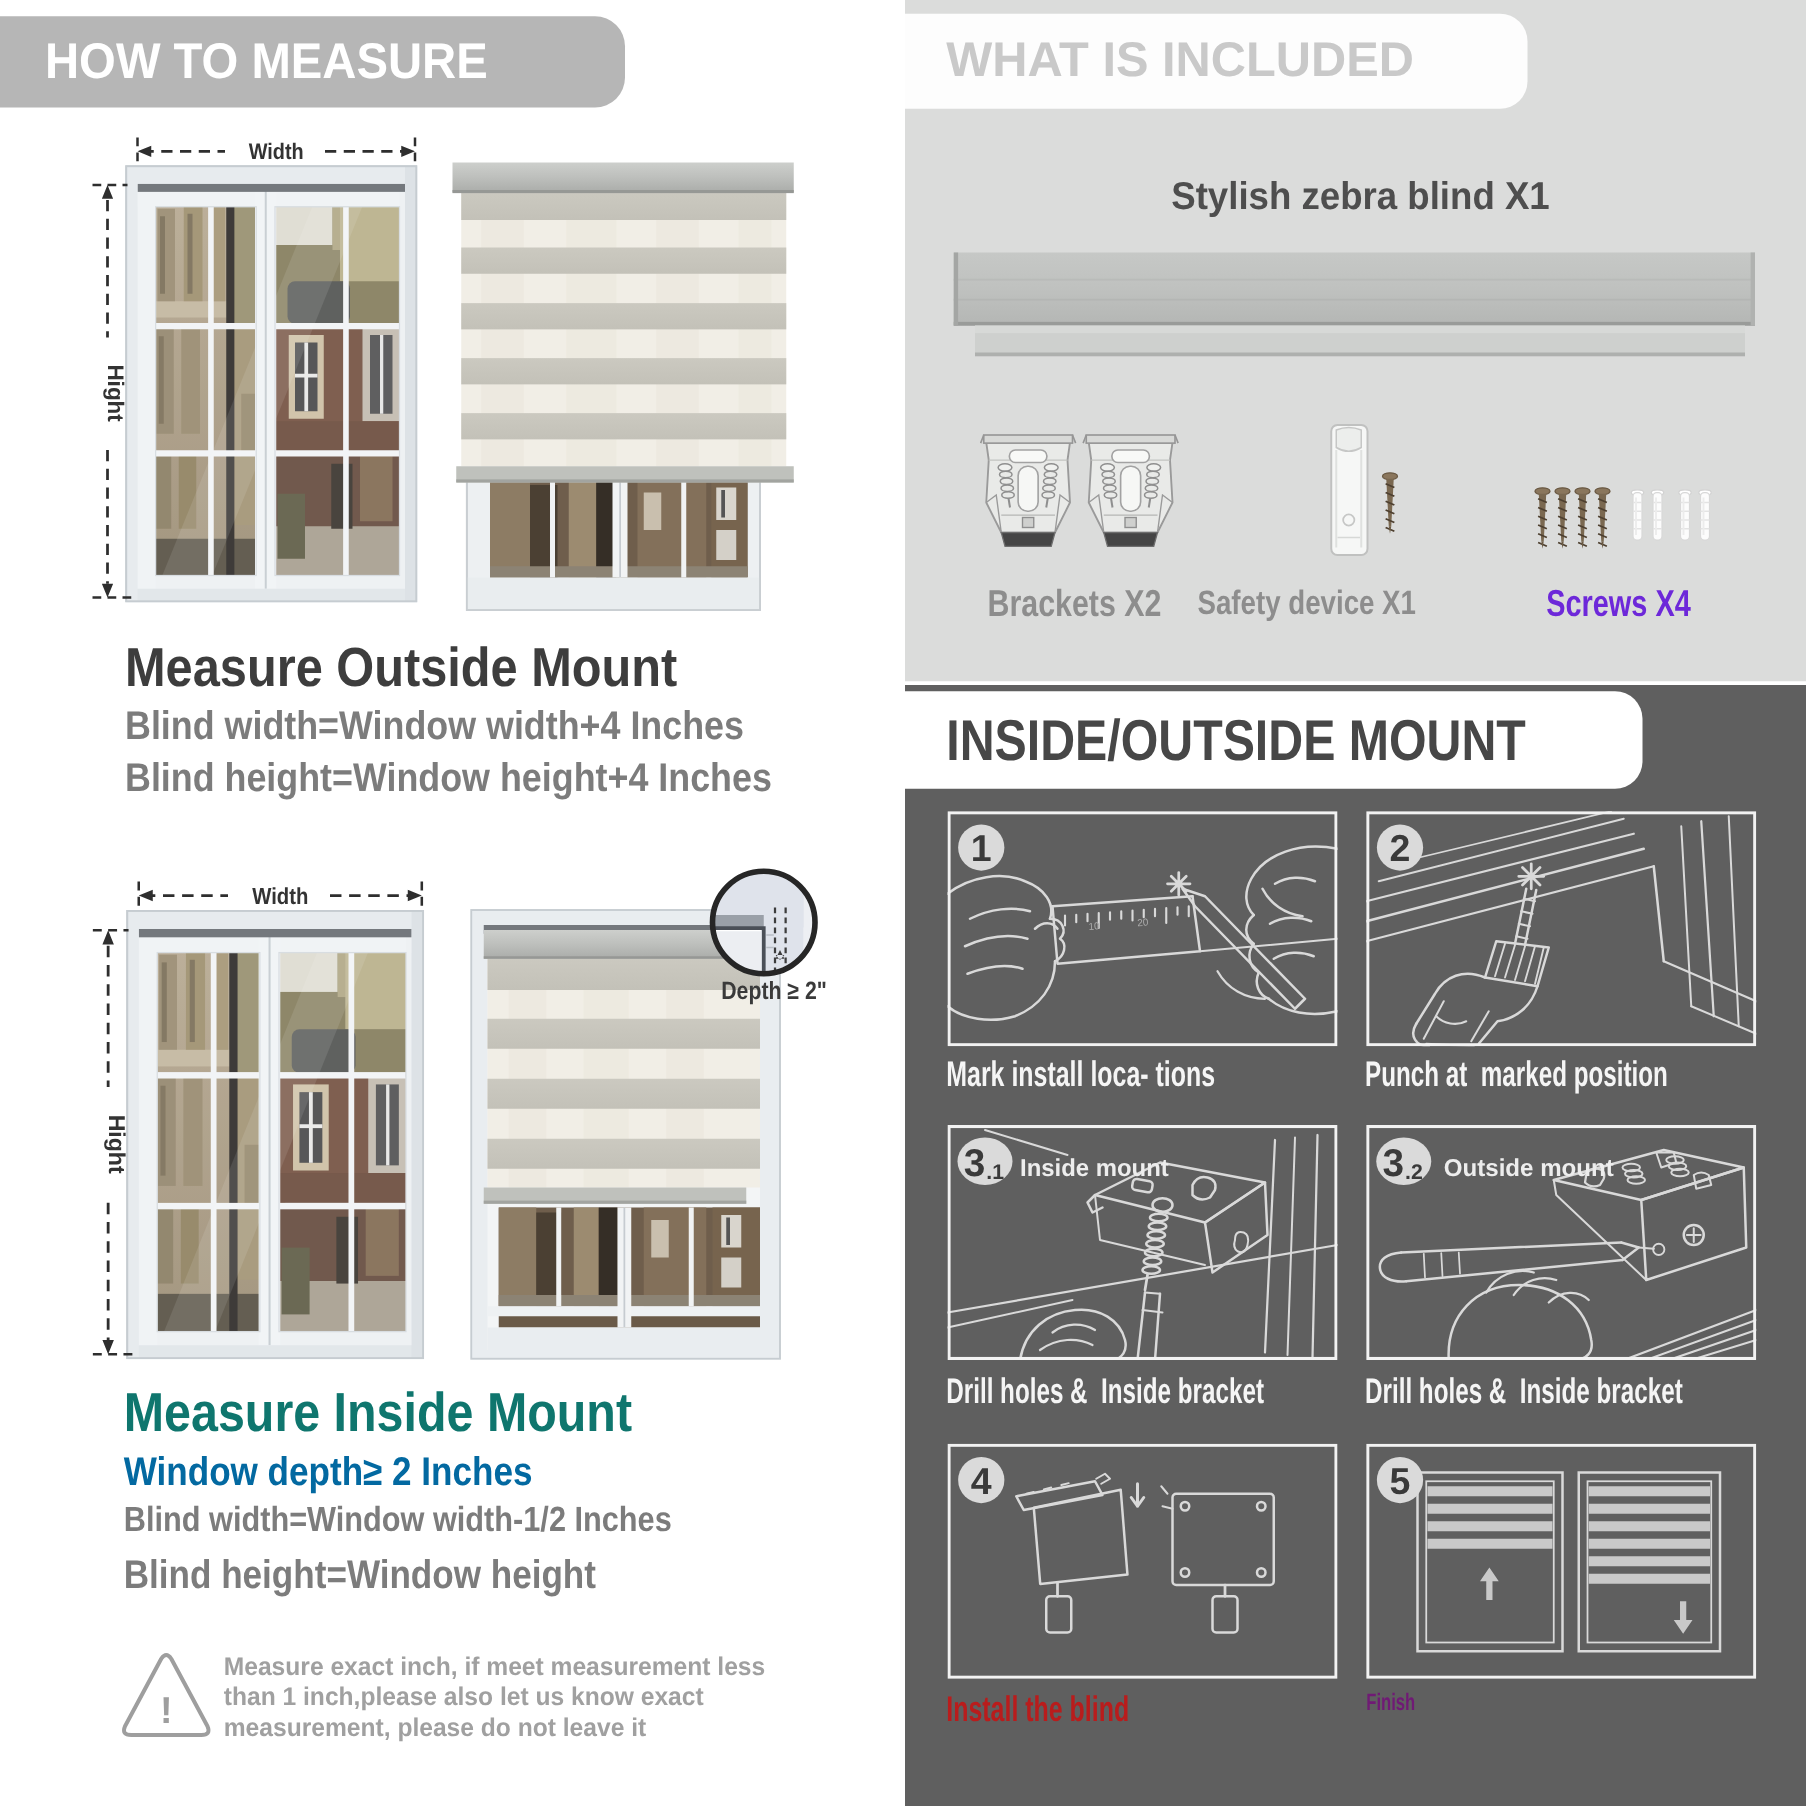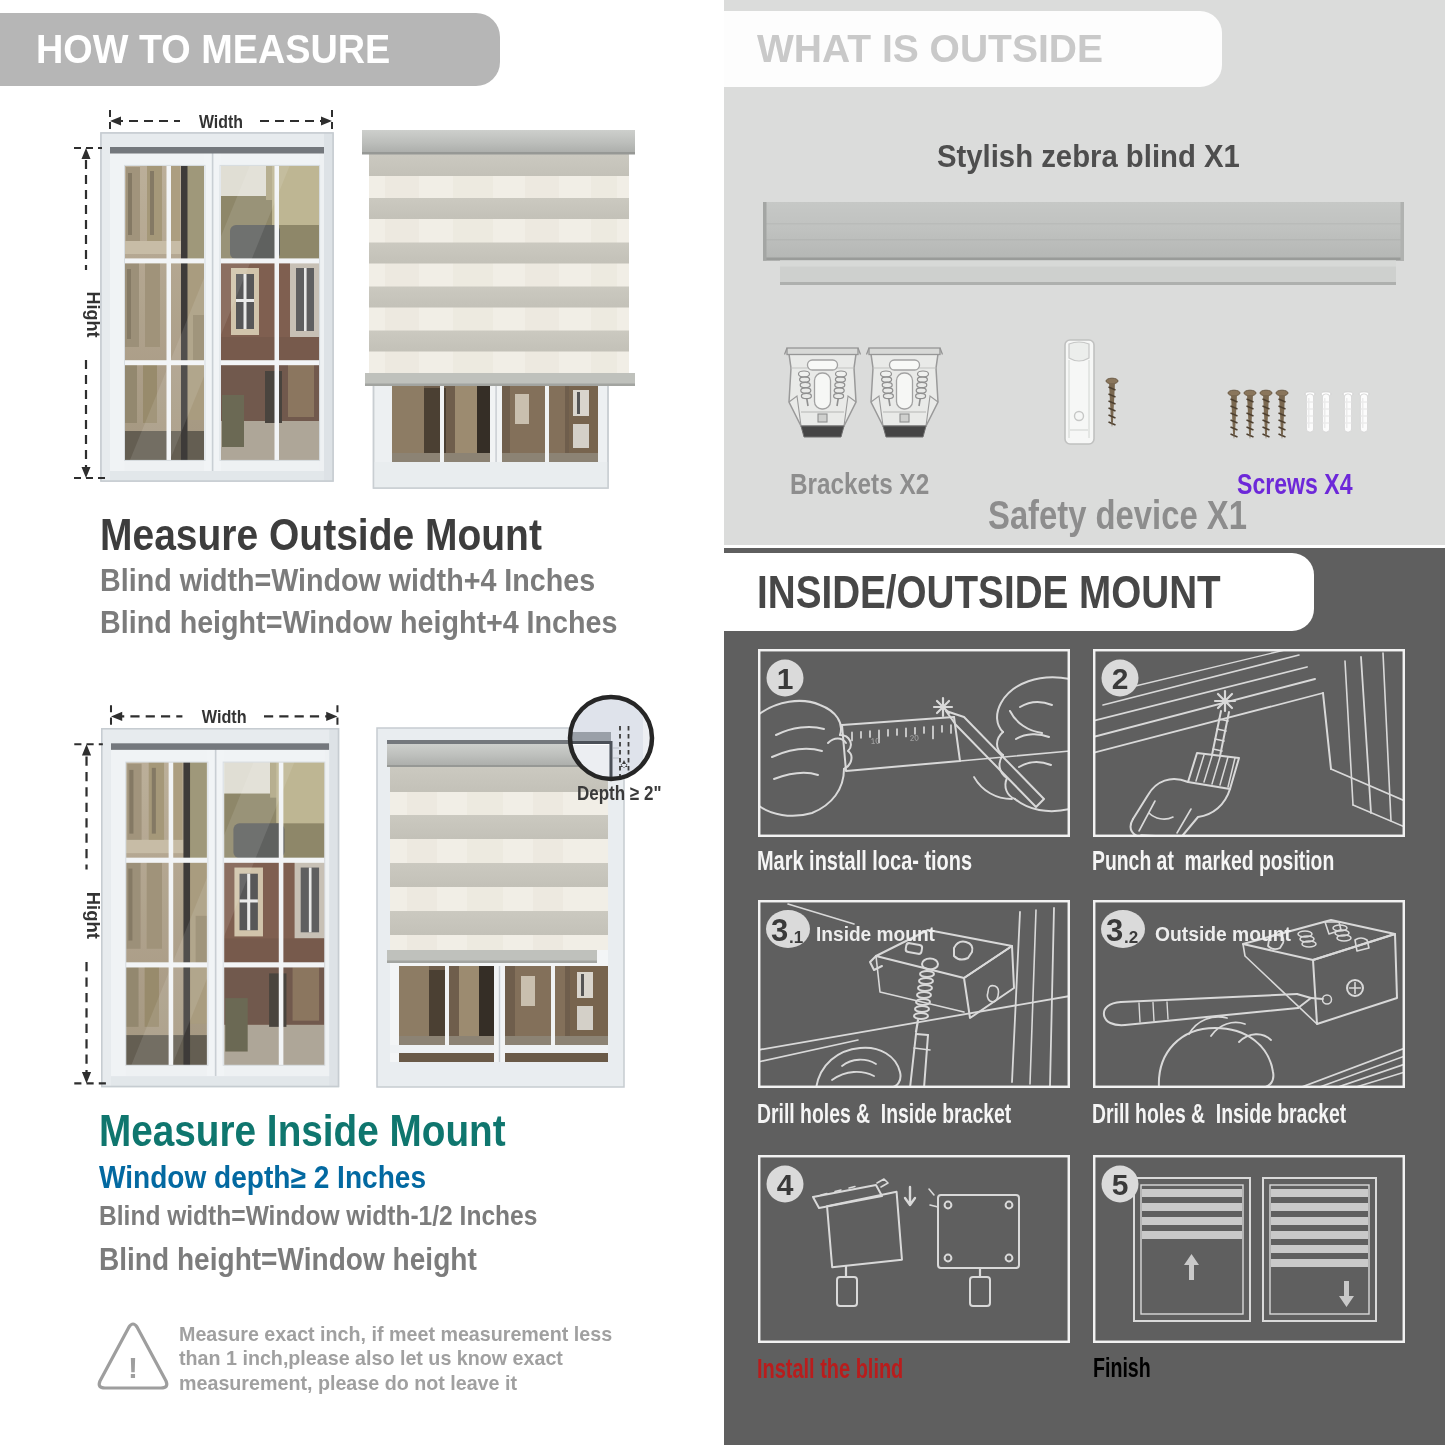--- a/index.html
+++ b/index.html
@@ -258,21 +258,21 @@
 <div id="warn" class="abs" style="left:94px;top:1318px;width:78px;height:78px;">
 <svg width="78" height="78" viewBox="0 0 78 78">
  <path d="M35,9 Q39,3 43,9 L72,63 Q75,70 67,70 L11,70 Q3,70 6,63 Z" fill="none" stroke="#9e9e9e" stroke-width="3.2" stroke-linejoin="round"></path>
  <text x="39" y="60" font-size="30" font-weight="bold" fill="#9e9e9e" text-anchor="middle">!</text>
 </svg>
 </div>
 <div class="abs hdr" style="left:179px;top:1322px;font-size:20.5px;line-height:24.3px;color:#a0a0a0;transform:scaleX(0.96);transform-origin:0 0;white-space:nowrap;">Measure exact inch, if meet measurement less<br>than 1 inch,please also let us know exact<br>measurement, please do not leave it</div>
 
 <div class="abs" style="left:724px;top:0;width:721px;height:545px;background:#dbdcdb;"></div>
 <div class="abs" style="left:724px;top:11px;width:498px;height:76px;background:#fdfdfd;border-radius:0 22px 22px 0;"></div>
-<div class="abs hdr" style="left:757px;top:11px;height:76px;line-height:76px;font-size:39px;color:#c9c9c9;"><span class="cx" style="transform:scaleX(1)">WHAT IS OUTSIDE</span></div>
+<div class="abs hdr" style="left:757px;top:11px;height:76px;line-height:76px;font-size:39px;color:#c9c9c9;"><span class="cx" style="transform:scaleX(1)">WHAT IS INCLUDED</span></div>
 <div class="abs hdr" style="left:937px;top:139px;font-size:31px;color:#4e4e4e;"><span class="cx" style="transform:scaleX(0.945)">Stylish zebra blind X1</span></div>
 
 <div id="headrail" class="abs" style="left:755px;top:195px;width:660px;height:100px;">
 <svg width="660" height="100" viewBox="0 0 660 100">
  <defs>
   <linearGradient id="hrg" x1="0" y1="0" x2="0" y2="1">
    <stop offset="0" stop-color="#c6c8c6"></stop>
           <stop offset="0.5" stop-color="#bfc1bf"></stop>
           <stop offset="1" stop-color="#b4b6b4"></stop>
   </linearGradient>
@@ -351,21 +351,21 @@
  <use href="#screwbrown" x="512" y="60"></use>
 
  <use href="#anchor" x="540" y="62"></use>
  <use href="#anchor" x="556" y="62"></use>
  <use href="#anchor" x="578" y="62"></use>
  <use href="#anchor" x="594" y="62"></use>
 </svg>
 </div>
 
 <div class="abs hdr" style="left:790px;top:467px;font-size:30px;color:#8d8d8d;"><span class="cx" style="transform:scaleX(0.81)">Brackets X2</span></div>
-<div class="abs hdr" style="left:988px;top:467px;font-size:40px;color:#8d8d8d;margin-top:26px;"><span class="cx" style="transform:scaleX(0.82)">Safety device X1</span></div>
+<div class="abs hdr" style="left:958px;top:467px;font-size:27px;color:#8d8d8d;"><span class="cx" style="transform:scaleX(0.82)">Safety device X1</span></div>
 <div class="abs hdr" style="left:1237px;top:467px;font-size:30px;color:#6d28d9;"><span class="cx" style="transform:scaleX(0.77)">Screws X4</span></div>
 
 <div class="abs" style="left:724px;top:548px;width:721px;height:897px;background:#5f5f5f;"></div>
 <div class="abs" style="left:724px;top:553px;width:590px;height:78px;background:#ffffff;border-radius:0 22px 22px 0;"></div>
 <div class="abs hdr" style="left:757px;top:553px;height:78px;line-height:78px;font-size:46px;color:#474747;"><span class="cx" style="transform:scaleX(0.84)">INSIDE/OUTSIDE MOUNT</span></div>
 
 <div id="p1" class="abs" style="left:758px;top:649px;width:312px;height:188px;">
 <svg width="312" height="188" viewBox="0 0 312 188">
  <g stroke="#d9d9d9" stroke-width="2" fill="none" stroke-linecap="round" stroke-linejoin="round">
 
@@ -583,13 +583,13 @@
  <circle cx="27" cy="29" r="18.5" fill="#dadada"></circle>
  <text x="27" y="40" font-size="30" font-weight="bold" fill="#3a3a3a" text-anchor="middle" font-family="Liberation Sans, sans-serif">5</text>
 </svg>
 </div>
 
 <div class="abs hdr" style="left:757px;top:844px;font-size:28.5px;color:#f5f5f5;"><span class="cx" style="transform:scaleX(0.7)">Mark install loca- tions</span></div>
 <div class="abs hdr" style="left:1092px;top:844px;font-size:28.5px;color:#f5f5f5;"><span class="cx" style="transform:scaleX(0.68)">Punch at&nbsp; marked position</span></div>
 <div class="abs hdr" style="left:757px;top:1097px;font-size:28.5px;color:#f5f5f5;"><span class="cx" style="transform:scaleX(0.68)">Drill holes &amp;&nbsp; Inside bracket</span></div>
 <div class="abs hdr" style="left:1092px;top:1097px;font-size:28.5px;color:#f5f5f5;"><span class="cx" style="transform:scaleX(0.68)">Drill holes &amp;&nbsp; Inside bracket</span></div>
 <div class="abs hdr" style="left:757px;top:1352px;font-size:28.5px;color:#b91c1c;"><span class="cx" style="transform:scaleX(0.7)">Install the blind</span></div>
-<div class="abs hdr" style="left:1093px;top:1352px;font-size:28px;color:#000000;"><span class="cx" style="transform:scaleX(0.7)">Finish</span></div>
+<div class="abs hdr" style="left:1093px;top:1352px;font-size:19px;color:#701a75;"><span class="cx" style="transform:scaleX(0.7)">Finish</span></div>
 
 </body></html>

